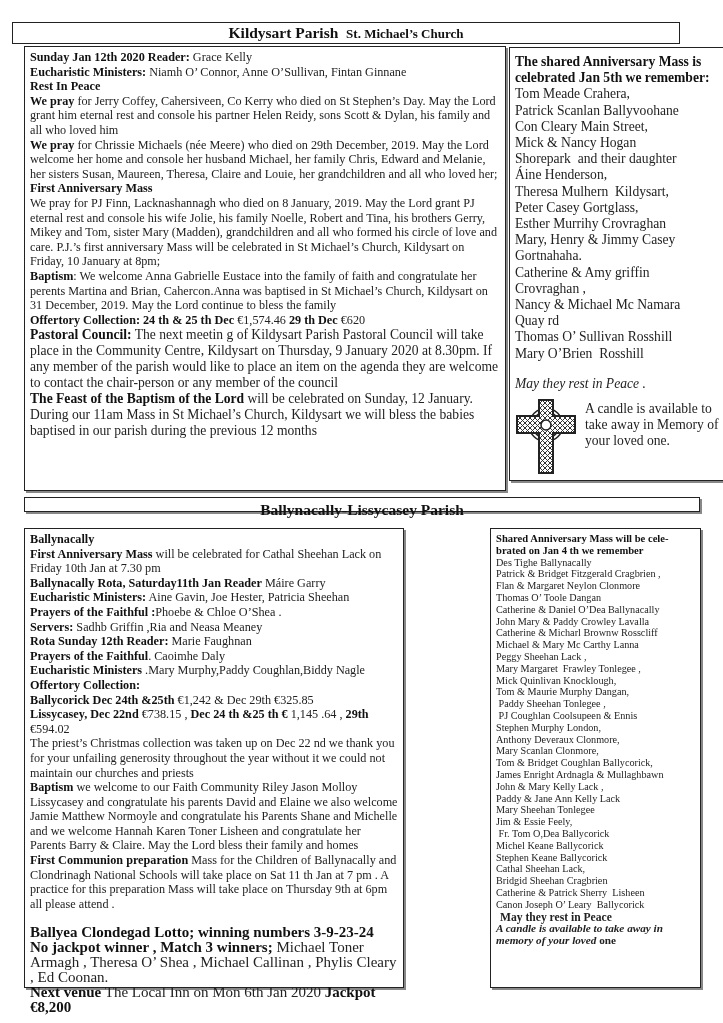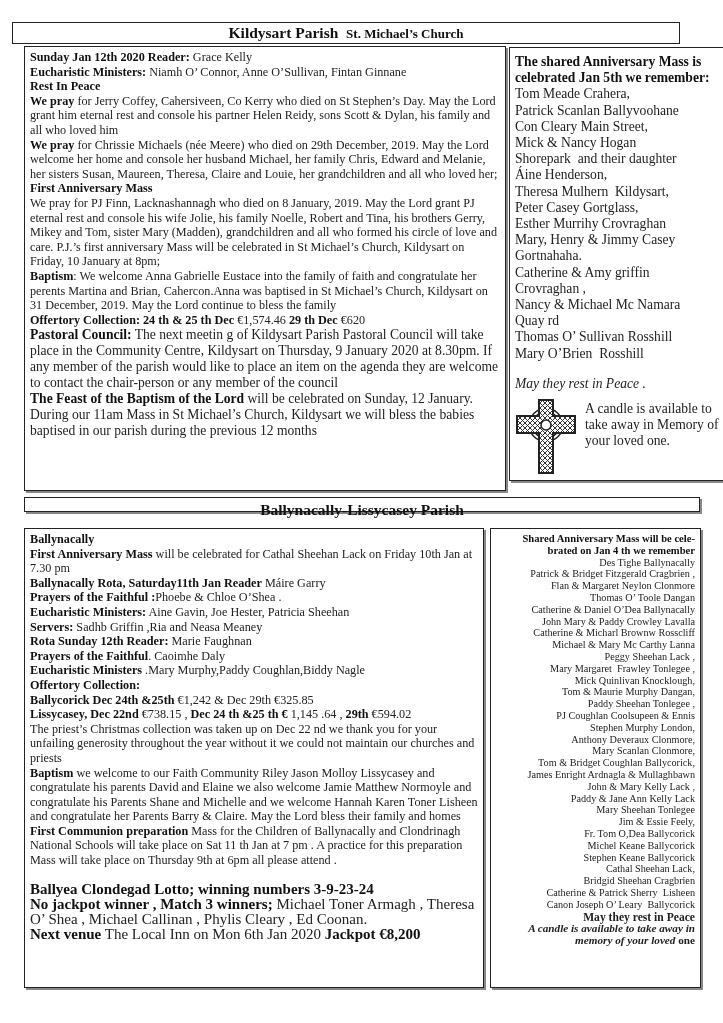--- a/index.html
+++ b/index.html
@@ -92,48 +92,48 @@
       </span>
       <div class="txt">A candle is available to take away in Memory of your loved one.</div>
     </div>
   </div>
 </div>
 
 <div class="box shadow" style="left:24px;top:497px;width:676px;height:15px;">
   <div class="title" style="line-height:24px;">Ballynacally-Lissycasey Parish</div>
 </div>
 
-<div class="box shadow" style="left:24px;top:528px;width:460px;height:460px;">
+<div class="box shadow" style="left:24px;top:528px;width:380px;height:460px;">
   <div class="content">
     <div id="b-main">
         <p><span class="b">Ballynacally</span></p>
         <p><span class="b">First Anniversary Mass</span><span> will be celebrated for Cathal Sheehan Lack on Friday 10th Jan at 7.30 pm</span></p>
         <p><span class="b">Ballynacally Rota, Saturday11th Jan Reader</span><span>   Máire Garry</span></p>
+        <p><span class="b">Eucharistic Ministers:</span><span> Aine Gavin, Joe Hester, Patricia Sheehan</span></p>
         <p><span class="b">Prayers of the Faithful :</span><span>Phoebe &amp;  Chloe O’Shea .</span></p>
-        <p><span class="b">Eucharistic Ministers:</span><span> Aine Gavin, Joe Hester, Patricia Sheehan</span></p>
         <p><span class="b">Servers:</span><span>  Sadhb Griffin ,Ria  and Neasa Meaney</span></p>
         <p><span class="b">Rota Sunday 12th Reader:</span><span>  Marie Faughnan</span></p>
         <p><span class="b">Prayers of the Faithful</span><span>.  Caoimhe Daly</span></p>
         <p><span class="b">Eucharistic Ministers</span><span> .Mary Murphy,Paddy Coughlan,Biddy Nagle</span></p>
         <p><span class="b">Offertory Collection:</span></p>
         <p><span class="b">Ballycorick  Dec 24th &amp;25th</span><span> €1,242  &amp; Dec 29th €325.85</span></p>
         <p><span class="b">Lissycasey, Dec 22nd</span><span>  €738.15 , </span><span class="b">Dec 24 th &amp;25 th €</span><span> 1,145 .64 ,  </span><span class="b">29th</span><span> €594.02</span></p>
         <p><span>The priest’s  Christmas collection  was taken up on Dec 22 nd we thank you for your unfailing  generosity throughout the year without it we could not maintain our churches and priests</span></p>
         <p><span class="b">Baptism</span><span> we welcome to our Faith Community Riley Jason Molloy  Lissycasey  and congratulate his parents David and  Elaine we also welcome  Jamie Matthew Normoyle  and congratulate his Parents Shane  and Michelle and  we welcome Hannah Karen Toner  Lisheen  and congratulate her Parents Barry &amp; Claire. May the Lord bless their  family and homes</span></p>
         <p><span class="b">First Communion preparation</span><span> Mass  for the  Children of Ballynacally and Clondrinagh National Schools will take place on  Sat 11 th Jan at 7 pm . A practice for this  preparation Mass will take place on Thursday 9th at 6pm all please attend .</span></p>
       </div>
     <div class="lotto" id="b-lotto">
         <p><span class="b">Ballyea Clondegad Lotto; winning numbers 3-9-23-24</span></p>
         <p><span class="b">No jackpot winner  ,  Match 3 winners;</span><span>   Michael Toner Armagh , Theresa O’ Shea , Michael Callinan , Phylis Cleary , Ed Coonan.</span></p>
         <p><span class="b">Next  venue</span><span>   The Local Inn  on Mon 6th Jan 2020  </span><span class="b">Jackpot €8,200</span></p>
       </div>
   </div>
 </div>
 
-<div class="box shadow" style="left:490px;top:528px;width:211px;height:460px;text-align:right;">
+<div class="box shadow" style="left:490px;top:528px;width:211px;height:460px;">
   <div class="right2">
     <div class="head">Shared Anniversary Mass will be cele-brated on Jan 4 th we remember</div>
     <div id="b-names">
         <div style="white-space: pre;">Des Tighe Ballynacally</div>
         <div style="white-space: pre;">Patrick &amp; Bridget Fitzgerald Cragbrien ,</div>
         <div style="white-space: pre;">Flan &amp; Margaret Neylon Clonmore</div>
         <div style="white-space: pre;">Thomas O’ Toole Dangan</div>
         <div style="white-space: pre;">Catherine &amp; Daniel O’Dea Ballynacally</div>
         <div style="white-space: pre;">John Mary &amp; Paddy Crowley Lavalla</div>
         <div style="white-space: pre;">Catherine &amp; Micharl Brownw Rosscliff</div>

